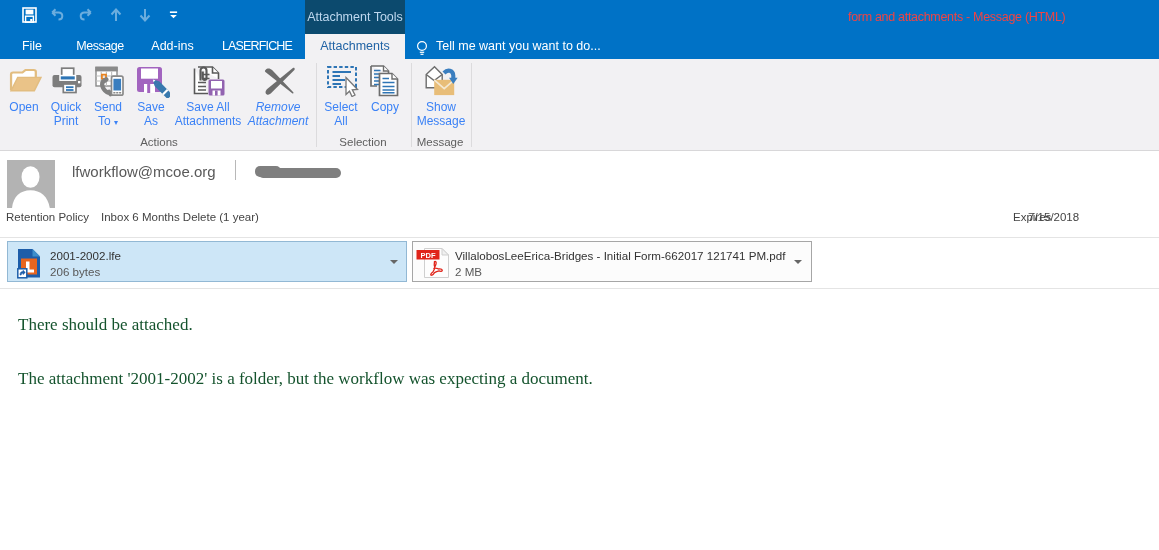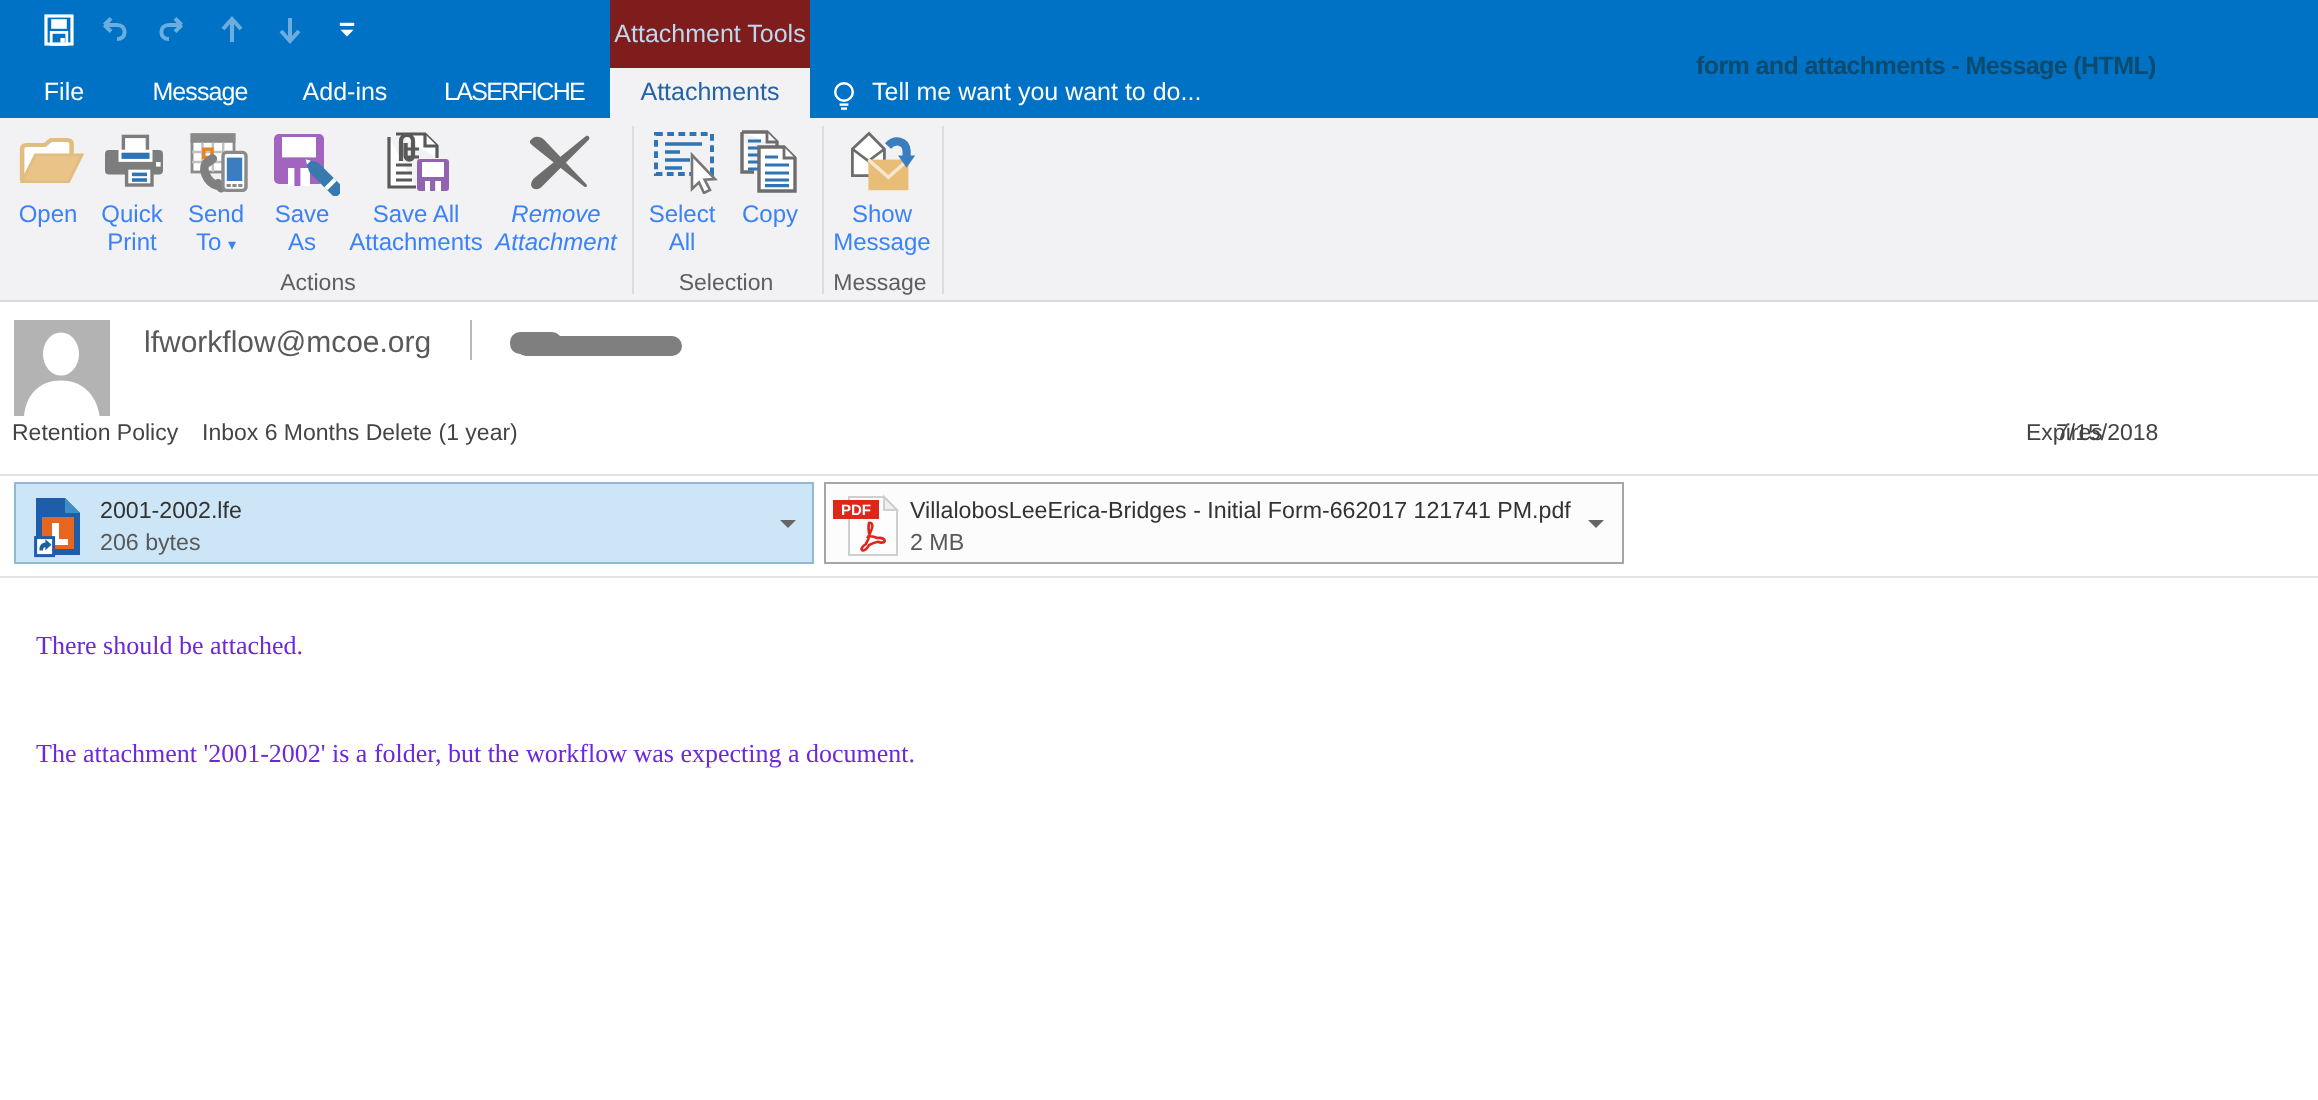--- a/index.html
+++ b/index.html
@@ -3,26 +3,26 @@
 <meta charset="utf-8">
 <style>
   html,body{margin:0;padding:0;}
   body{width:1159px;height:550px;overflow:hidden;background:#fff;
        font-family:"Liberation Sans",sans-serif;}
   .abs{position:absolute;}
   #page{position:relative;width:1159px;height:550px;}
   
   #titlebar{left:0;top:0;width:1159px;height:34px;background:#0072c6;}
   #tabrow{left:0;top:34px;width:1159px;height:25px;background:#0072c6;}
-  #ctxhdr{left:305px;top:0;width:100px;height:34px;background:#7f1d1d;
+  #ctxhdr{left:305px;top:0;width:100px;height:34px;background:#0c4a6e;
           color:#bed8ef;font-size:12.5px;text-align:center;line-height:35px;}
   #activetab{left:305px;top:34px;width:100px;height:25px;background:#f2f1f3;
           color:#2163a5;font-size:12.5px;text-align:center;line-height:25px;}
   .tab{color:#fff;font-size:12.5px;top:34px;height:25px;line-height:25px;text-align:center;}
-  #wintitle{top:16px;left:848px;height:34px;color:#0c4a6e;font-size:12.5px;letter-spacing:-0.3px;line-height:34px;font-weight:bold;}
+  #wintitle{top:0;left:848px;height:34px;color:#ef4444;font-size:12.5px;letter-spacing:-0.3px;line-height:34px;}
   #tellme{left:436px;top:34px;color:#fff;font-size:12.5px;height:25px;line-height:25px;}
   
   #ribbon{left:0;top:59px;width:1159px;height:91px;background:#f2f1f3;
           border-bottom:1px solid #d8d7d9;}
   .gsep{background:#dcdbdd;width:1px;top:63px;height:84px;}
   .blab{font-size:12px;color:#3b82f6;text-align:center;line-height:13.5px;}
   .glab{font-size:11.5px;color:#5e5e5e;text-align:center;top:136px;height:12px;}
   
   .hline{height:1px;background:#e4e4e4;width:1159px;}
   #avatar{left:7px;top:160px;width:48px;height:48px;background:#b3b3b3;}
@@ -32,21 +32,21 @@
   .ret{top:211px;font-size:11.5px;color:#444;}
   
   .chip{top:241px;width:398px;height:39px;}
   #chip1{left:7px;background:#cde6f7;border:1px solid #92b8d4;}
   #chip2{left:412px;background:#fcfcfc;border:1px solid #a6a6a6;}
   .cname{font-size:11.6px;color:#333;top:249px;}
   .csize{font-size:11.6px;color:#595959;top:265px;}
   .dd{width:0;height:0;border-left:4px solid transparent;border-right:4px solid transparent;
       border-top:4px solid #666;top:260px;}
   
-  .bodytext{font-family:"Liberation Serif",serif;font-size:13px;color:#6d28d9;left:18px;}
+  .bodytext{font-family:"Liberation Serif",serif;font-size:17px;color:#14532d;left:18px;}
 </style>
 </head>
 <body>
 <div id="page">
   <div id="titlebar" class="abs"></div>
   <div id="tabrow" class="abs"></div>
   <div id="ctxhdr" class="abs">Attachment Tools</div>
   <div id="wintitle" class="abs">form and attachments - Message (HTML)</div>
   <div class="abs tab" style="left:21px;width:22px;">File</div>
   <div class="abs tab" style="left:76px;width:48px;letter-spacing:-0.45px;">Message</div>

